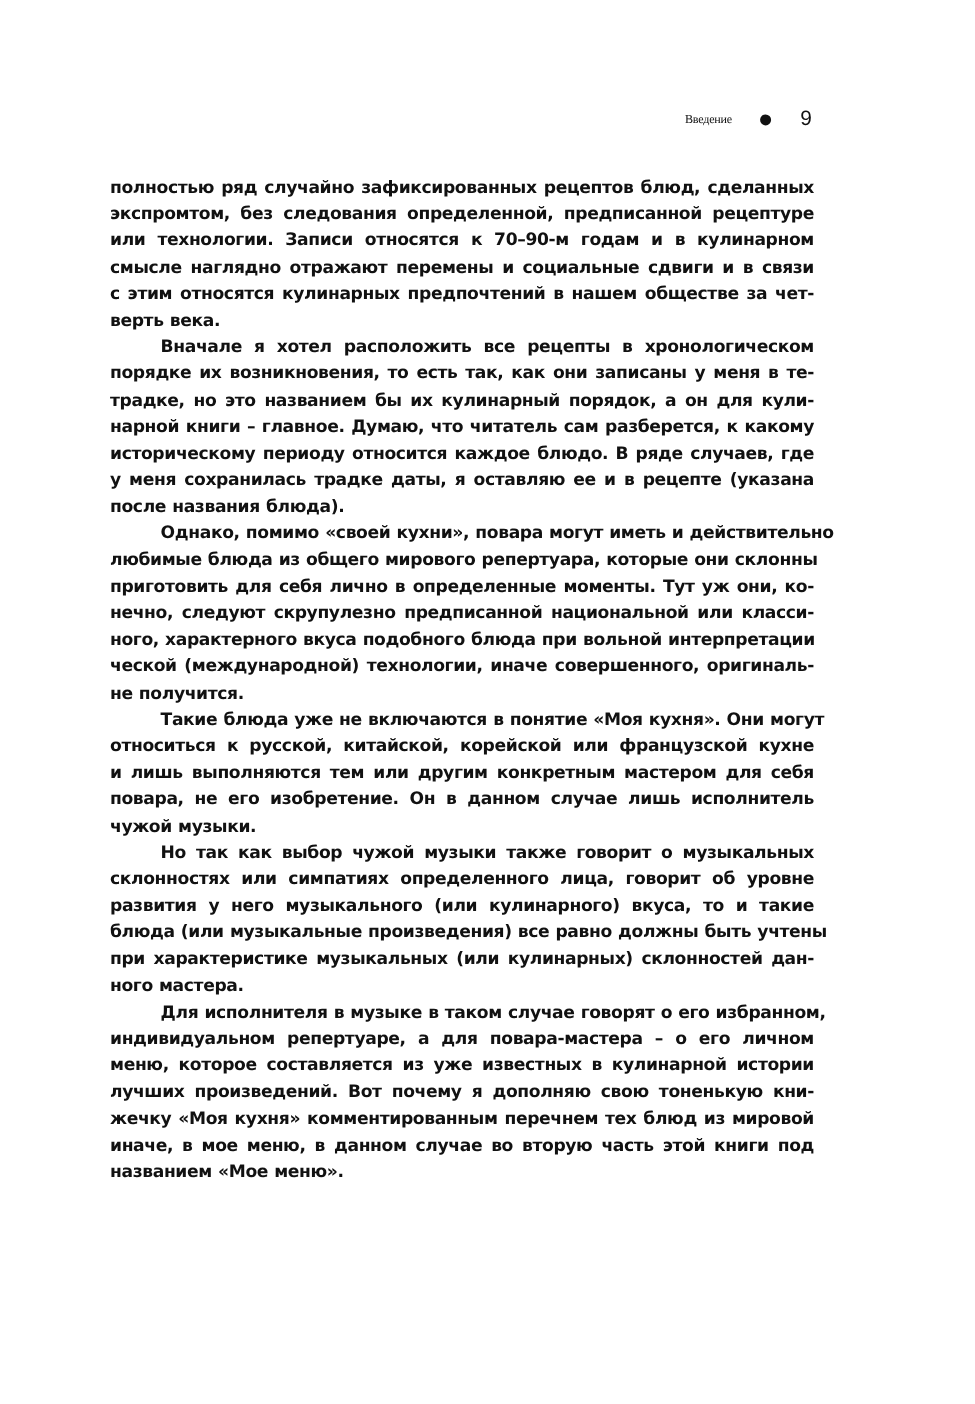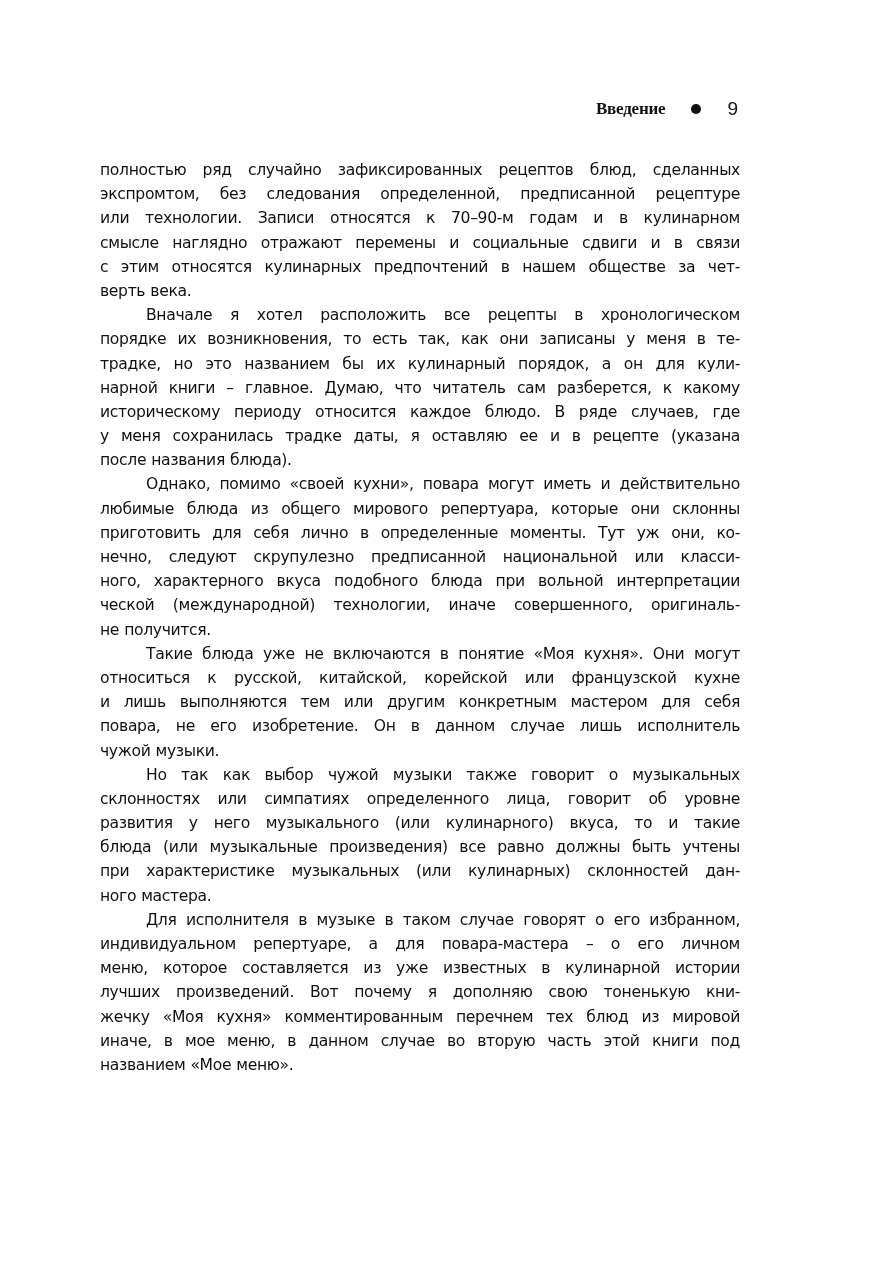--- a/index.html
+++ b/index.html
@@ -17,22 +17,22 @@
     .running-head {
       position: absolute;
       top: 96px;
       right: 148px;
       display: flex;
       align-items: center;
       height: 26px;
     }
     .rh-section {
       font-family: "Liberation Serif", serif;
-      font-weight: bold;
-      font-size: 17px;
+      font-weight: normal;
+      font-size: 11px;
       letter-spacing: -0.2px;
     }
     .rh-bullet {
       display: inline-block;
       width: 10px;
       height: 10px;
       border-radius: 50%;
       background: #111111;
       margin-left: 26px;
       margin-right: 26px;
@@ -51,20 +51,21 @@
       line-height: 24.2px;
       letter-spacing: -0.35px;
       word-spacing: 0.5px;
     }
     .line {
       display: block;
       white-space: nowrap;
       text-align: justify;
       text-align-last: justify;
       height: 24.2px;
+      font-weight: bold;
     }
     .line.last {
       text-align-last: left;
     }
     .line.indent {
       padding-left: 46px;
     }
   </style>
 </head>
 <body>

